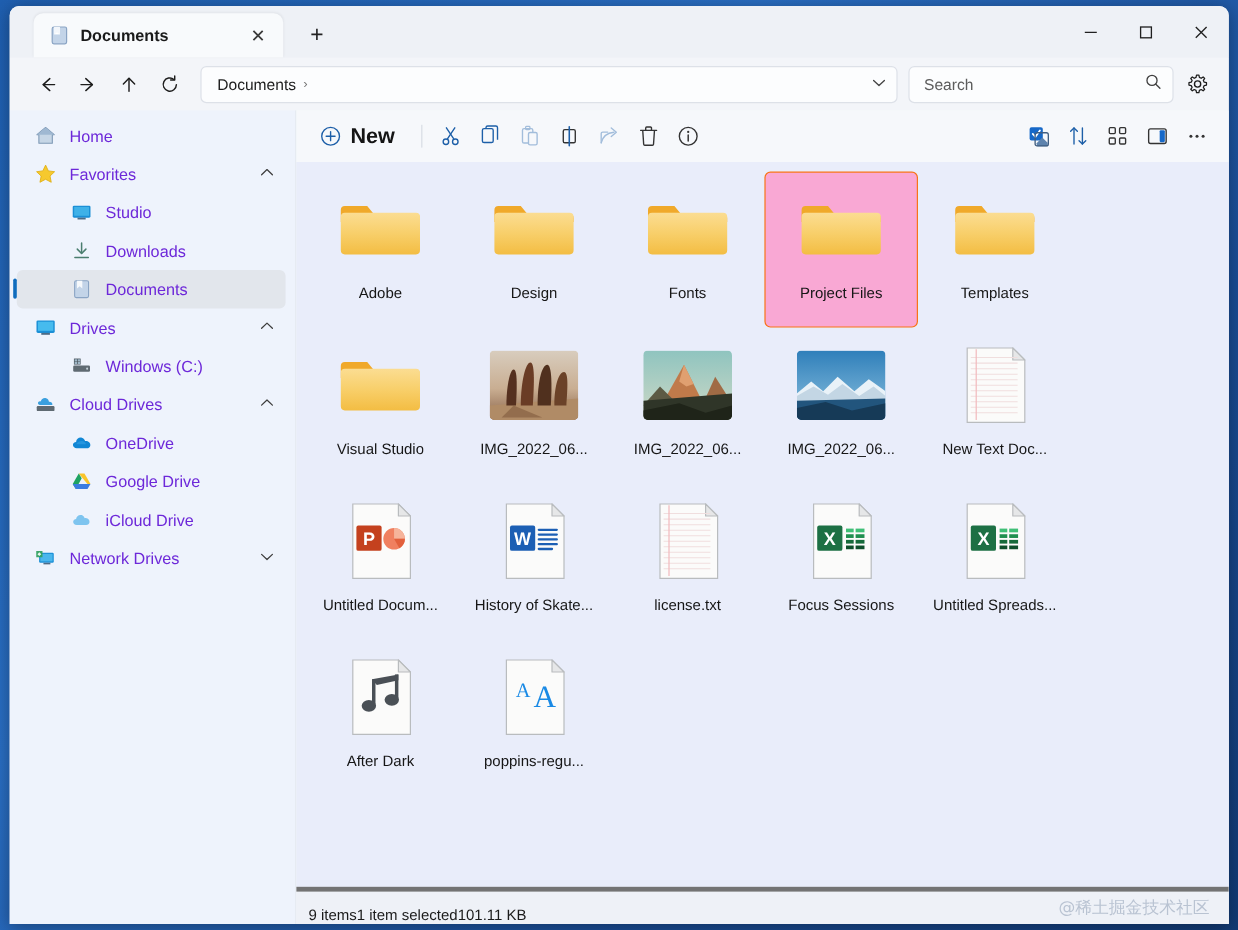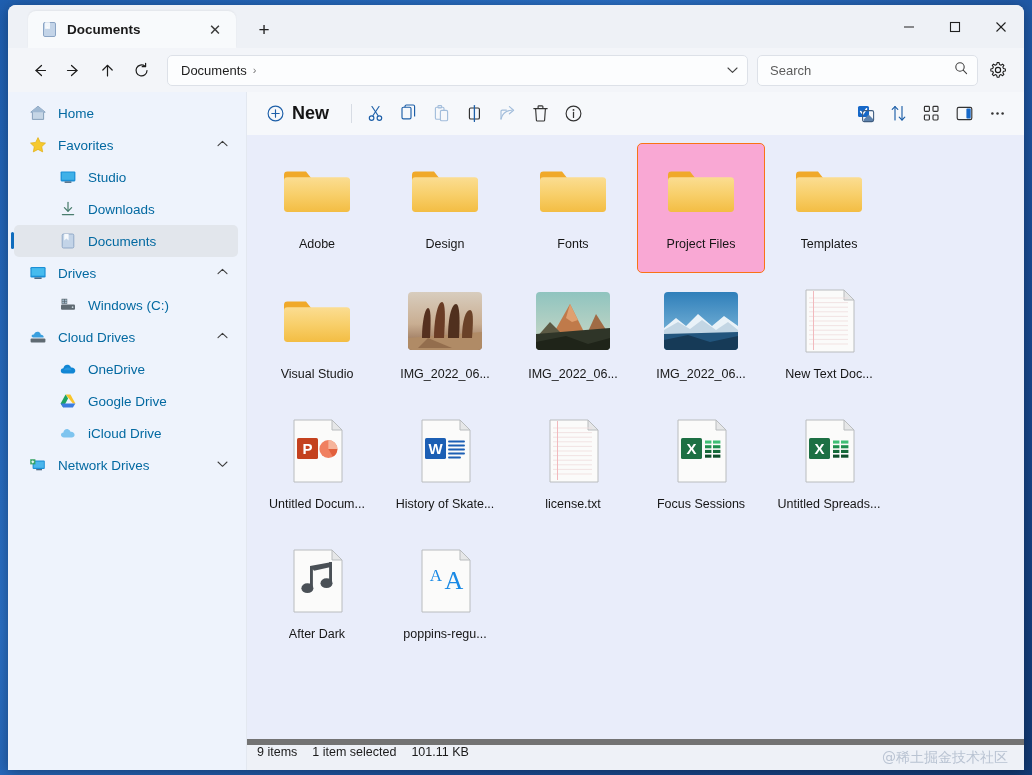--- a/index.html
+++ b/index.html
@@ -140,21 +140,21 @@
   .navitem.selected { background: #e2e6ec; }
   .navitem.selected::before {
     content: ""; position: absolute; left: -3px; top: 7px;
     width: 3px; height: 17px; background: #0f6cbd; border-radius: 2px;
   }
   .ni-icon {
     width: 20px; height: 20px; flex: none;
     display: flex; align-items: center; justify-content: center;
     margin-right: 10px;
   }
-  .ni-label { font-size: 13.5px; color: #0369a1; white-space: nowrap; }
+  .ni-label { font-size: 13.5px; color: #6d28d9; white-space: nowrap; }
   .ni-spacer { flex: 1; }
   .ni-chev { font-size: 9px; color: #3d3d3d; padding-right: 2px; }
   .lvl0 { padding-left: 14px; }
   .lvl1 { padding-left: 44px; }
 
   
   .content {
     flex: 1;
     background: #f6f8fb;
     display: flex; flex-direction: column;
@@ -224,25 +224,24 @@
     width: 74px; height: 58px;
     border-radius: 4px;
     overflow: hidden;
     position: relative;
   }
 
   
   .statusbar {
     height: 31px;
     background: #eef1f7;
-    display: flex; align-items: flex-start;
+    display: flex; align-items: flex-end;
     padding-left: 10px;
-    gap: 15px;
     flex: none;
-    border-top: 6px solid #737373;
+    border-top: 4px solid #737373;
     position: relative;
   }
   .status-txt { font-size: 12.5px; color: #1b1b1b; }
 
   .watermark {
     position: absolute; right: 16px; top: 50%;
     transform: translateY(-50%);
     font-size: 14px; color: #b9c3d2;
     font-family: "DejaVu Sans", sans-serif;
     white-space: nowrap;

